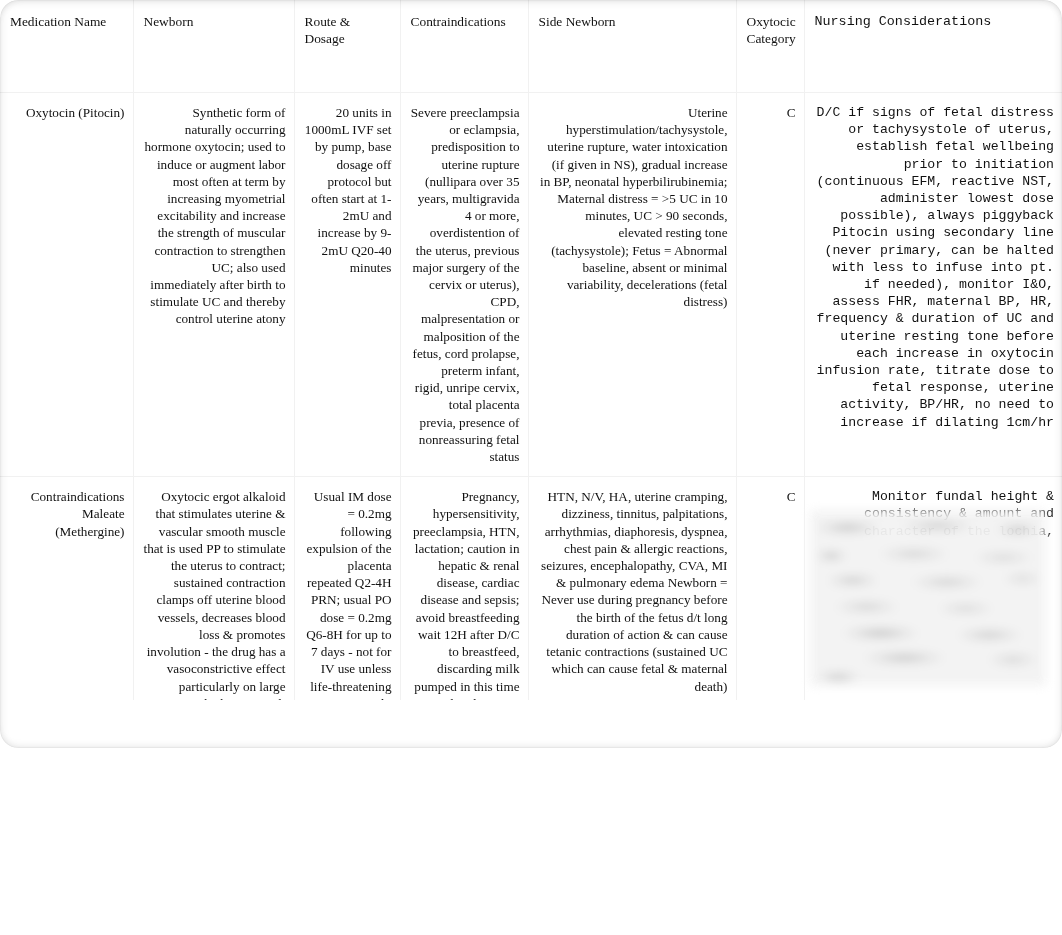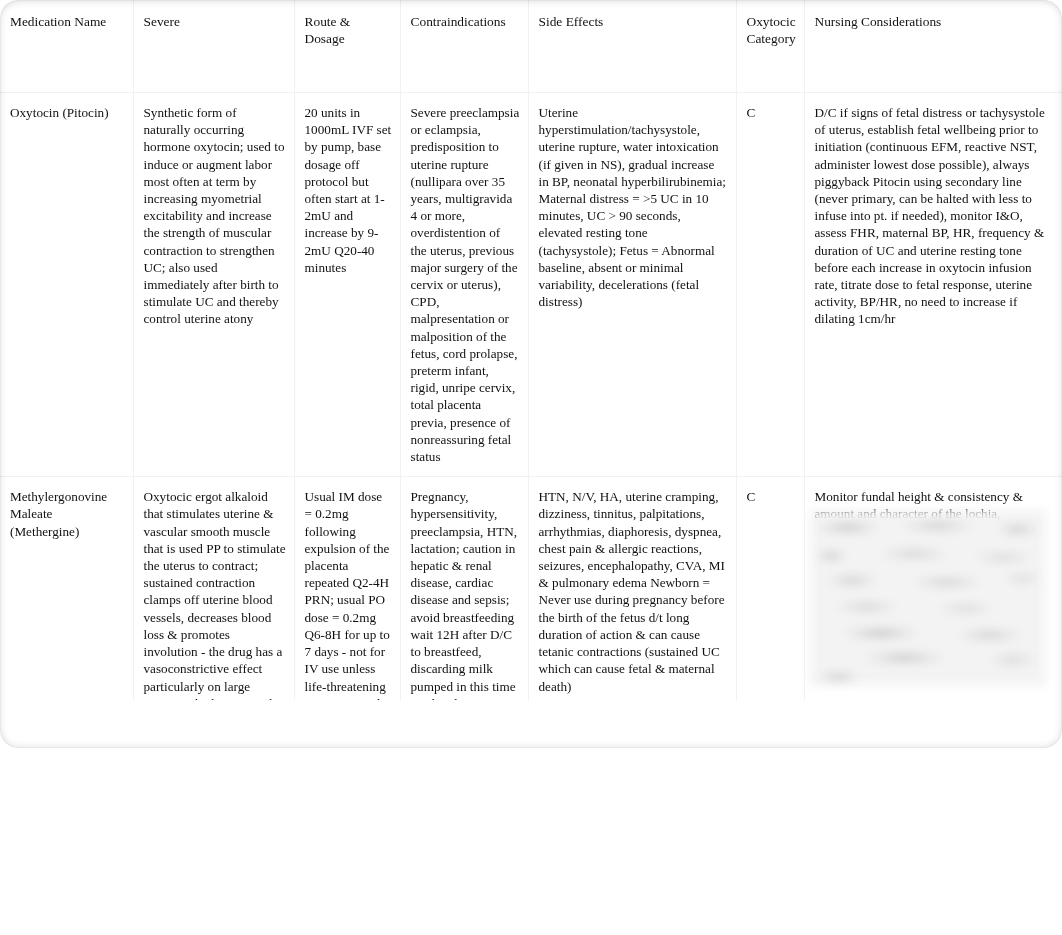--- a/index.html
+++ b/index.html
@@ -74,32 +74,33 @@
   }
   table.med-table tr.head-row th {
     height: 68px;
   }
   table.med-table tr.data-row > * {
     border-top: 1px solid rgba(0,0,0,0.055);
   }
   table.med-table td:last-child,
   table.med-table th:last-child {
     border-right: none;
+    font-family: Liberation Mono, monospace;
   }
 
   
   col.c-name   { width: 133px; }
   col.c-action { width: 161px; }
   col.c-route  { width: 106px; }
   col.c-contra { width: 128px; }
   col.c-side   { width: 208px; }
   col.c-preg   { width: 68px; }
   col.c-nurse  { width: 258px; }
 
-  .cell-text { display: block; white-space: pre-wrap; }
+  .cell-text { display: block; white-space: pre-wrap; text-align: right; }
 
   
   .blur-patch {
     position: absolute;
     left: 810px;
     top: 510px;
     width: 236px;
     height: 176px;
     z-index: 4;
     pointer-events: none;
@@ -148,24 +149,24 @@
           <col class="c-action">
           <col class="c-route">
           <col class="c-contra">
         <col class="c-side">
           <col class="c-preg">
           <col class="c-nurse">
       </colgroup>
       <thead>
         <tr class="head-row">
           <th>Medication Name</th>
-          <th>Severe</th>
+          <th>Newborn</th>
           <th>Route &amp; Dosage</th>
           <th>Contraindications</th>
-          <th>Side Effects</th>
+          <th>Side Newborn</th>
           <th>Oxytocic Category</th>
           <th>Nursing Considerations</th>
         </tr>
       </thead>
       <tbody>
         <tr class="data-row">
           <td>
               <span class="cell-text">Oxytocin (Pitocin)</span>
             </td>
           <td>
@@ -182,21 +183,21 @@
             </td>
           <td>
               <span class="cell-text">C</span>
             </td>
           <td>
               <span class="cell-text">D/C if signs of fetal distress or tachysystole of uterus, establish fetal wellbeing prior to initiation (continuous EFM, reactive NST, administer lowest dose possible), always piggyback Pitocin using secondary line (never primary, can be halted with less to infuse into pt. if needed), monitor I&amp;O, assess FHR, maternal BP, HR, frequency &amp; duration of UC and uterine resting tone before each increase in oxytocin infusion rate, titrate dose to fetal response, uterine activity, BP/HR, no need to increase if dilating 1cm/hr</span>
             </td>
         </tr>
         <tr class="data-row">
           <td>
-              <span class="cell-text">Methylergonovine Maleate (Methergine)</span>
+              <span class="cell-text">Contraindications Maleate (Methergine)</span>
             </td>
           <td>
               <span class="cell-text">Oxytocic ergot alkaloid that stimulates uterine &amp; vascular smooth muscle that is used PP to stimulate the uterus to contract; sustained contraction clamps off uterine blood vessels, decreases blood loss &amp; promotes involution - the drug has a vasoconstrictive effect particularly on large arteries which may result</span>
             </td>
           <td>
               <span class="cell-text">Usual IM dose = 0.2mg following expulsion of the placenta repeated Q2-4H PRN; usual PO dose = 0.2mg Q6-8H for up to 7 days - not for IV use unless life-threatening emergencies d/t severe HTN &amp; vasoconstriction</span>
             </td>
           <td>
               <span class="cell-text">Pregnancy, hypersensitivity, preeclampsia, HTN, lactation; caution in hepatic &amp; renal disease, cardiac disease and sepsis; avoid breastfeeding wait 12H after D/C to breastfeed, discarding milk pumped in this time - only administer during 3rd stage of</span>
             </td>

